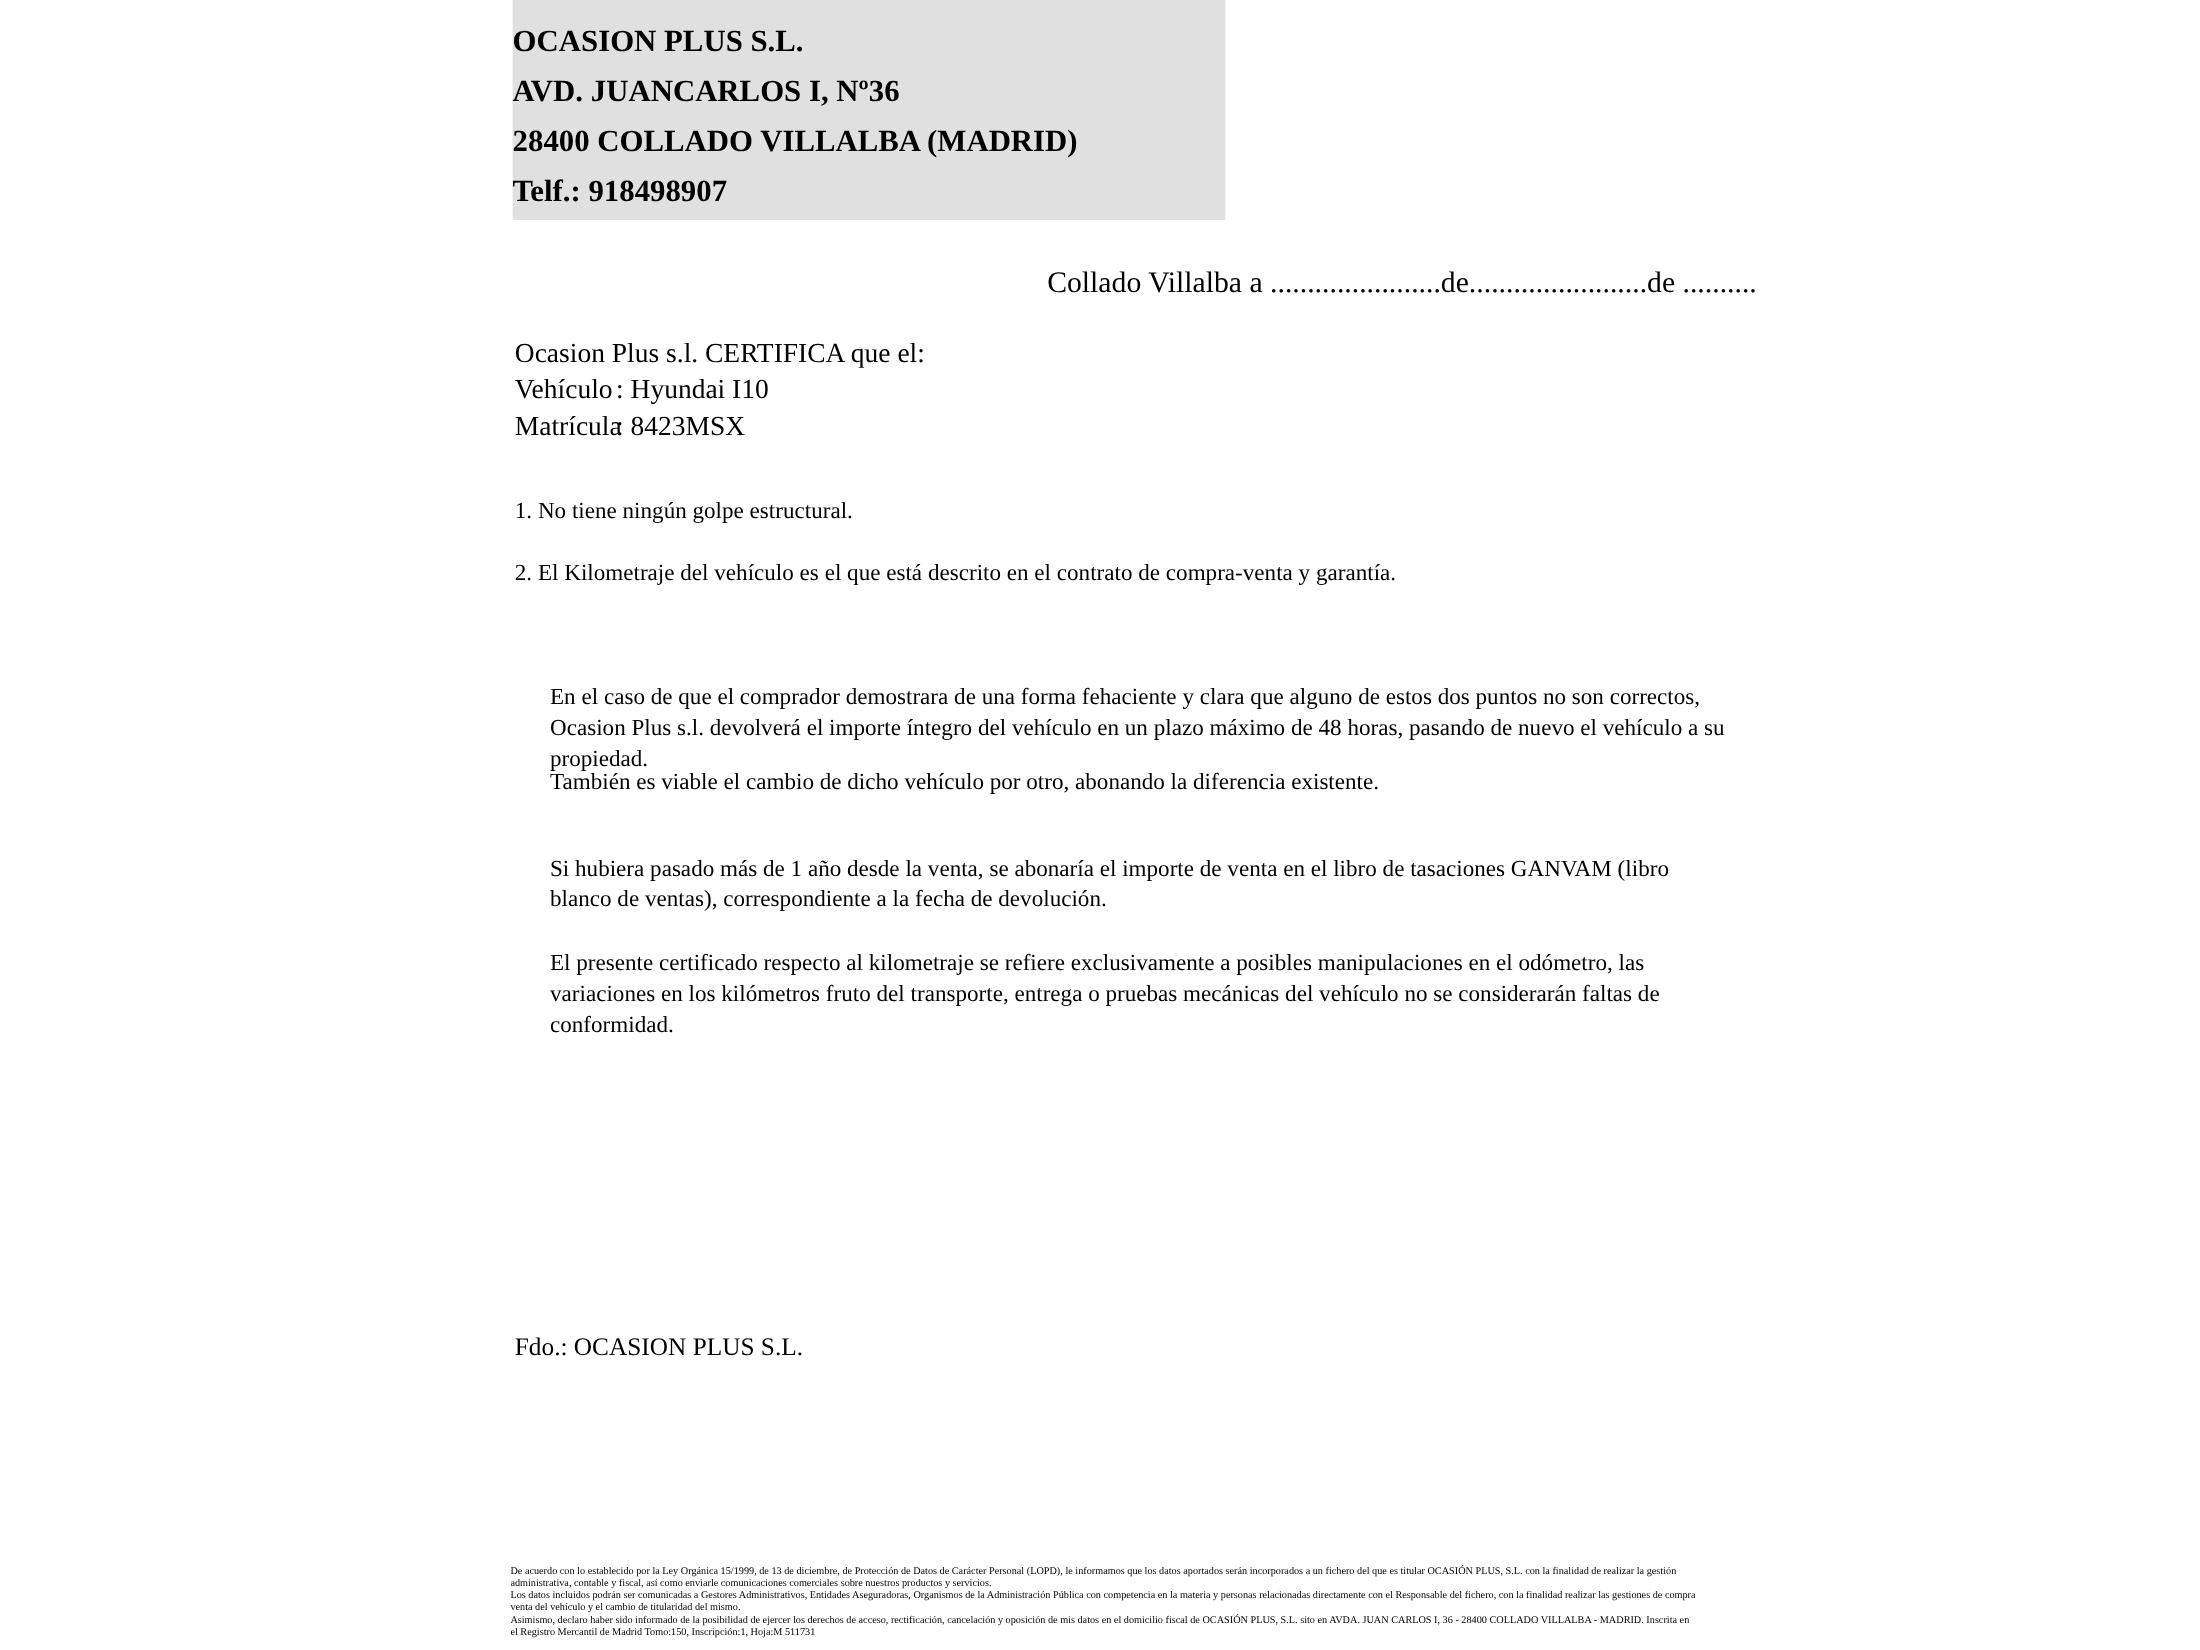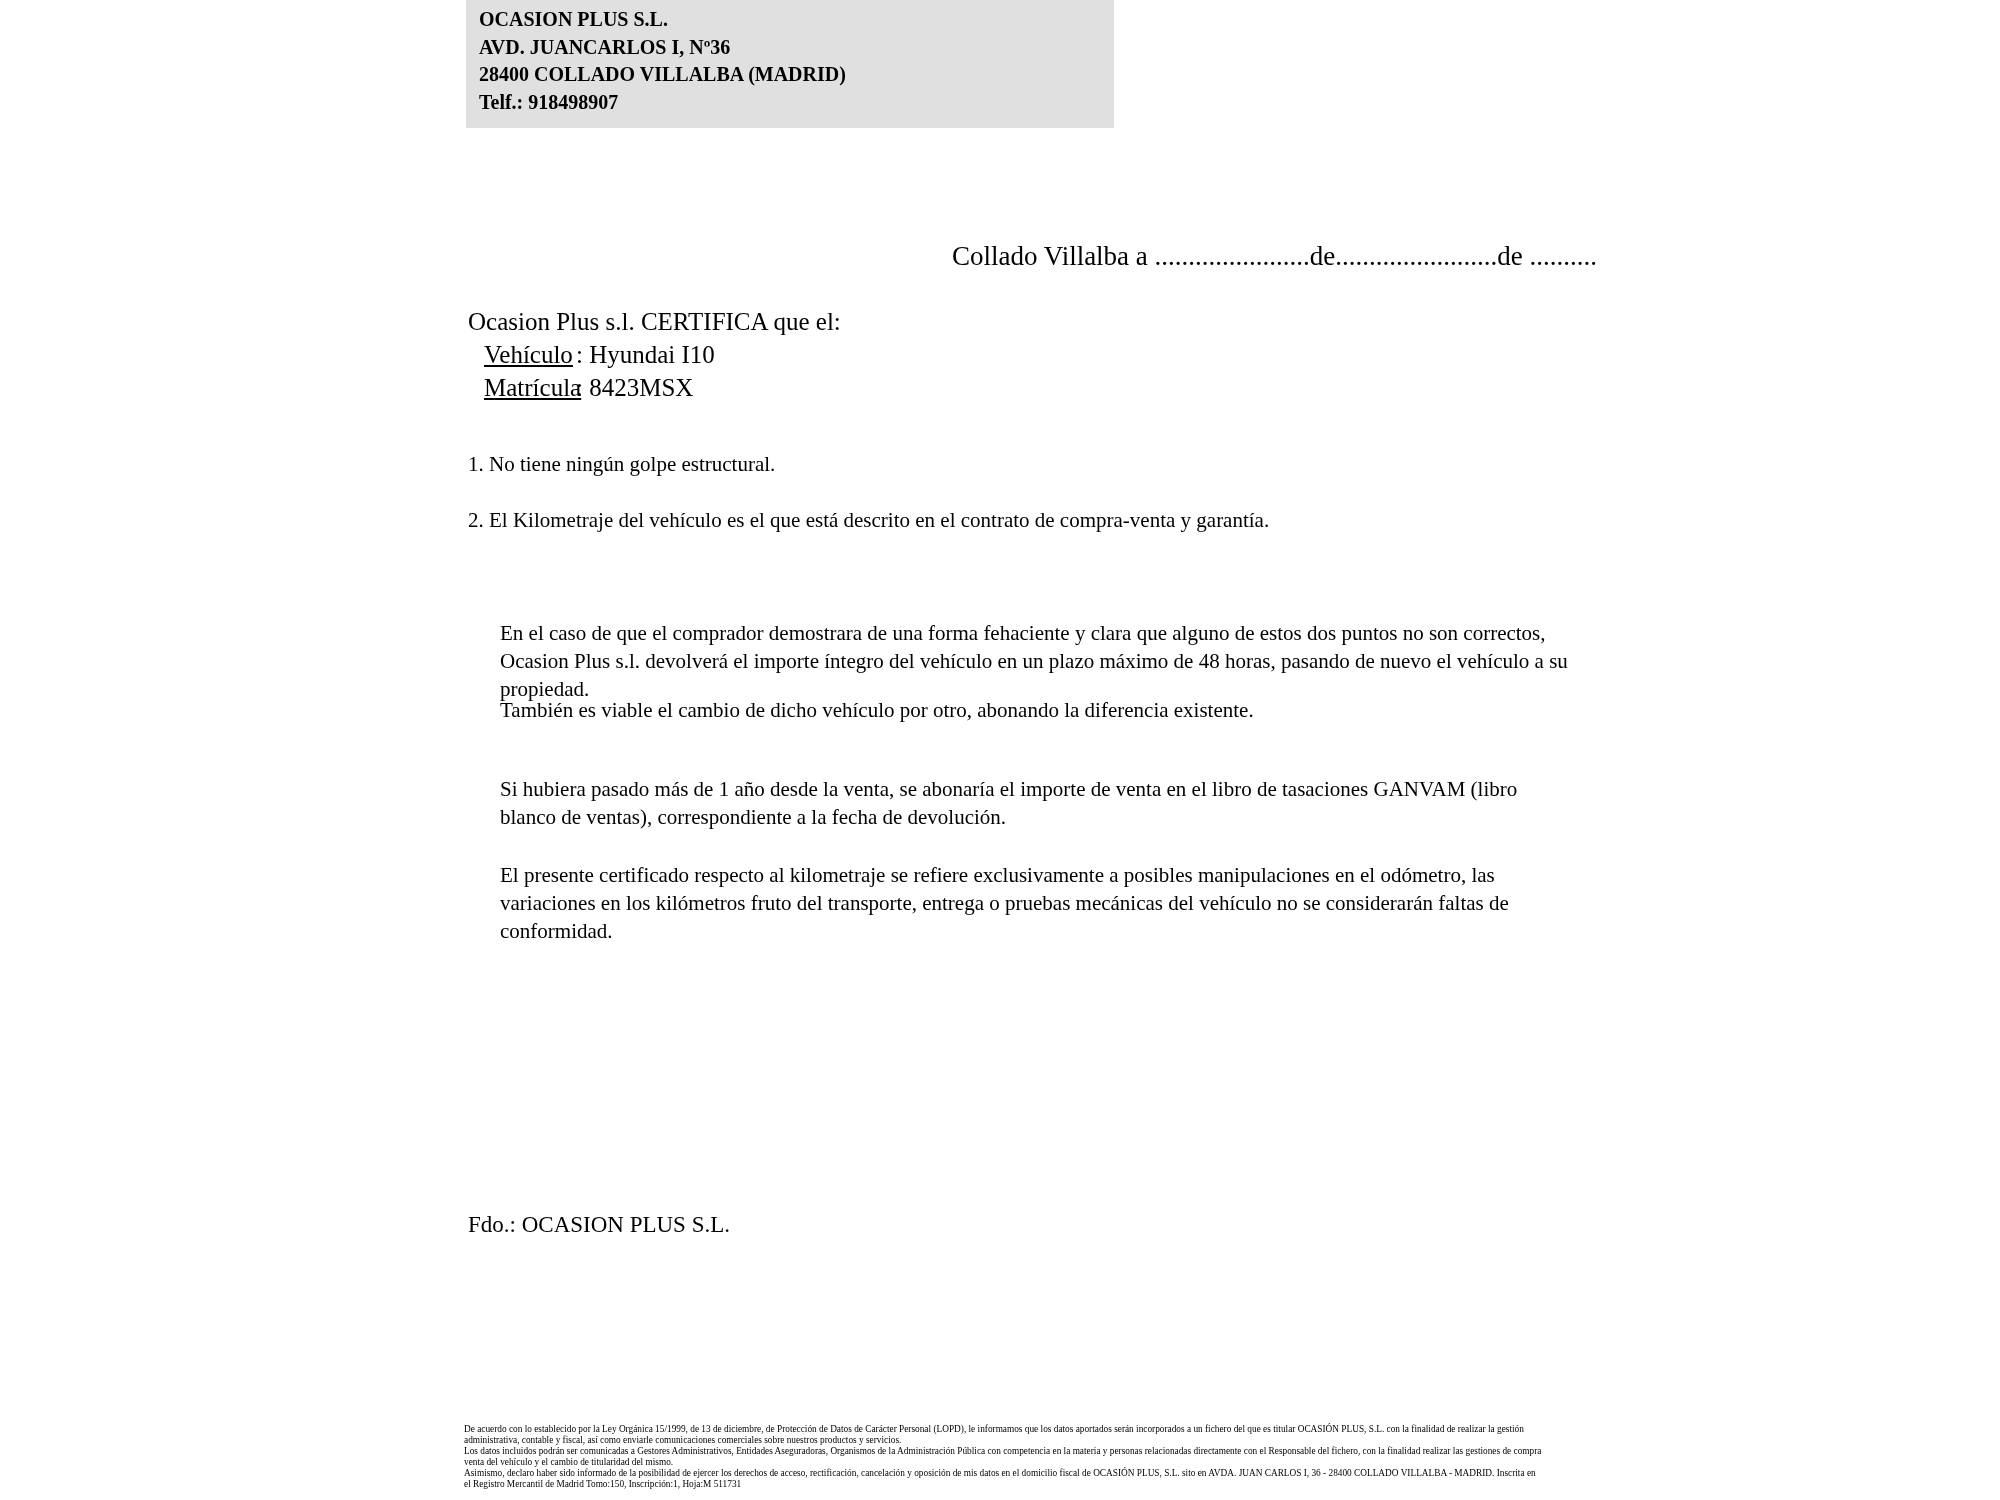--- a/index.html
+++ b/index.html
@@ -28,24 +28,25 @@
     position: absolute;
     left: 466px;
     top: 0px;
     width: 648px;
     background: #e0e0e0;
     padding: 6px 0 12px 0;
   }
   .letterhead-line {
     font-family: "Liberation Serif", serif;
     font-weight: bold;
-    font-size: 20px;
+    font-size: 28px;
     line-height: 27.5px;
-    padding-left: 13px;
+    padding-left: 0;
     white-space: nowrap;
+    margin-top: 18px;
   }
 
   
   .date-line {
     position: absolute;
     left: 952px;
     top: 241px;
     font-size: 27px;
     white-space: nowrap;
   }
@@ -55,24 +56,22 @@
     position: absolute;
     left: 468px;
     top: 305px;
     font-size: 25px;
   }
   .cert-line {
     line-height: 33px;
     white-space: nowrap;
   }
   .u-label {
-    text-decoration: underline;
     display: inline-block;
     width: 92px;
-    margin-left: 16px;
   }
 
   
   .point {
     position: absolute;
     left: 468px;
     font-size: 21px;
     white-space: nowrap;
   }
   .point-1 { top: 452px; }

